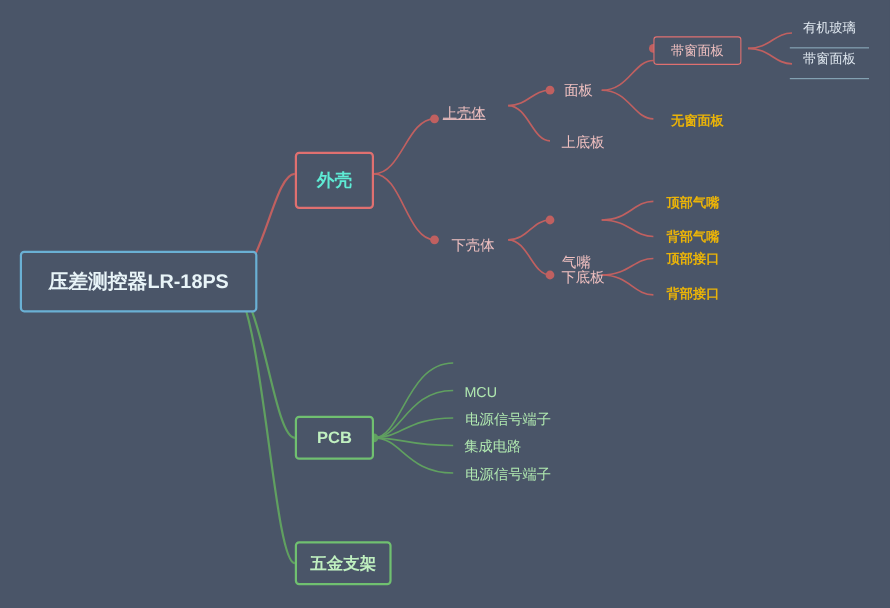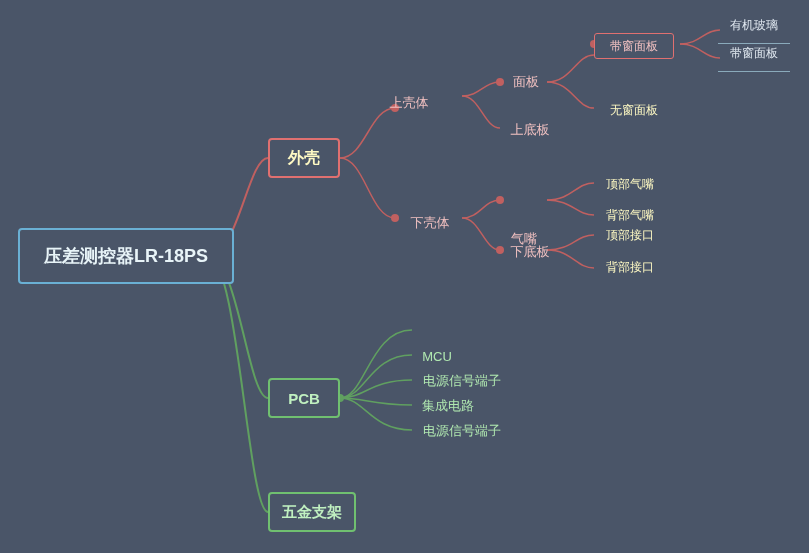--- a/index.html
+++ b/index.html
@@ -41,29 +41,29 @@
       padding: 10px 18px;
       border-radius: 4px;
       left: 18px;
       top: 228px;
       width: 216px;
       height: 56px;
     }
     .node-outer {
       border: 2.5px solid #e07070;
       background: #4a5568;
-      color: #fef9c3;
+      color: #5eead4;
       font-size: 16px;
       font-weight: bold;
       padding: 6px 14px;
       border-radius: 4px;
       left: 268px;
       top: 138px;
       width: 72px;
-      height: 40px;
+      height: 52px;
     }
     .node-pcb {
       border: 2.5px solid #70c070;
       background: #4a5568;
       color: #c0f0c0;
       font-size: 15px;
       font-weight: bold;
       padding: 6px 14px;
       border-radius: 4px;
       left: 268px;
@@ -93,24 +93,25 @@
     }
     
     .node-l2-green {
       color: #b0e8b0;
       font-size: 13px;
       background: transparent;
       border: none;
     }
     
     .node-l3 {
-      color: #fef9c3;
+      color: #eab308;
       font-size: 12px;
       background: transparent;
       border: none;
+      font-weight: bold;
     }
     
     .node-l3-box {
       border: 1.5px solid #e07070;
       color: #f0c0c0;
       font-size: 12px;
       background: #4a5568;
       border-radius: 3px;
       padding: 3px 8px;
     }
@@ -188,21 +189,21 @@
   </div>
 
   <div class="node node-hardware">
     <span>五金支架</span>
   </div>
 
   <div class="node node-pcb">
     <span>PCB</span>
   </div>
 
-  <div class="node node-l2-red" style="left:374px;top:88px;width:70px;height:30px;">
+  <div class="node node-l2-red" style="left:387px;top:88px;width:70px;height:30px;text-decoration:underline;">
     <span>上壳体</span>
   </div>
 
   <div class="node node-l2-red" style="left:395px;top:208px;width:70px;height:30px;">
     <span>下壳体</span>
   </div>
 
   <div class="node node-l2-red" style="left:500px;top:68px;width:52px;height:28px;">
     <span>面板</span>
   </div>

